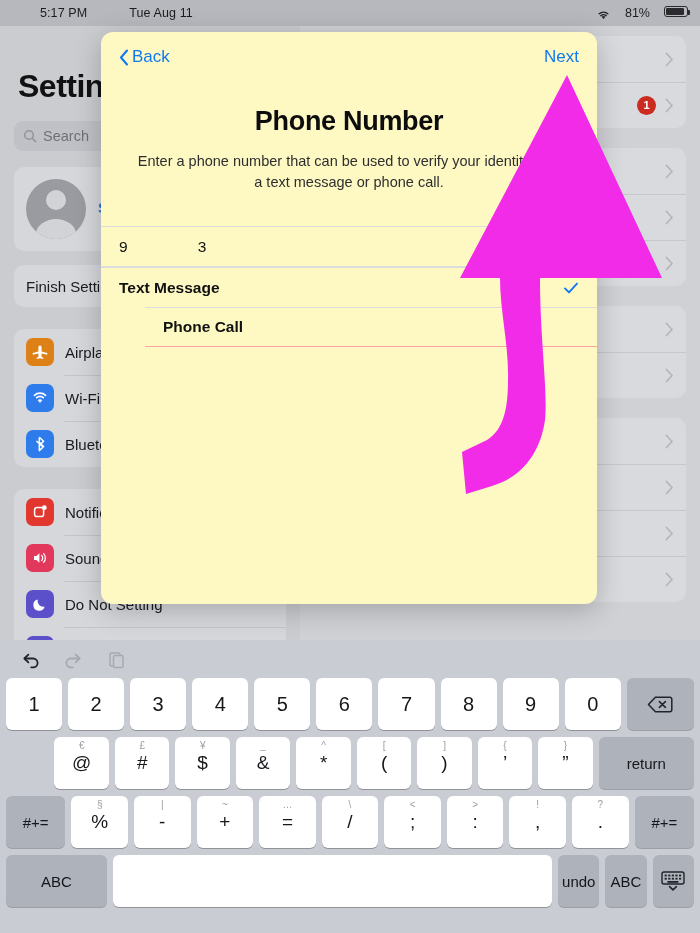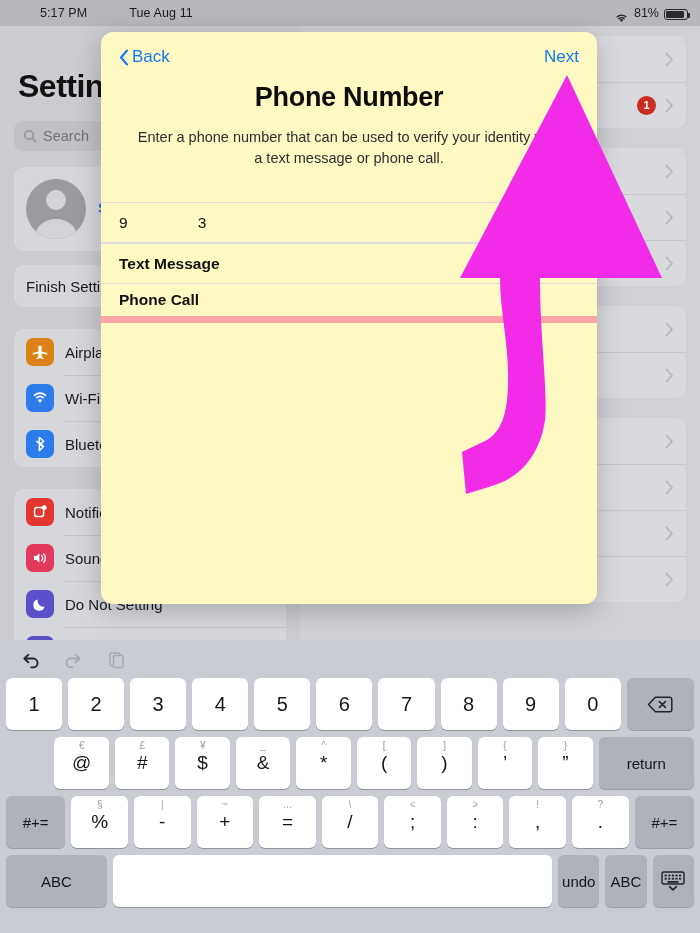--- a/index.html
+++ b/index.html
@@ -13,21 +13,21 @@
 
   
   .statusbar {
     position: absolute; top: 0; left: 0; width: 700px; height: 26px;
     background: #b6b8bd;
     display: flex; align-items: center;
     padding: 0 12px; z-index: 5;
   }
   .sb-left { display: flex; align-items: center; gap: 14px; }
   .sb-time, .sb-date { font-size: 12.5px; color: #1c1c1e; letter-spacing: .1px; margin-left: 28px; }
-  .sb-right { margin-left: auto; display: flex; align-items: flex-end; gap: 5px; }
+  .sb-right { margin-left: auto; display: flex; align-items: flex-start; gap: 14px; }
   .sb-pct { font-size: 12.5px; color: #1c1c1e; }
   .wifi-ic { width: 15px; height: 11px; display: block; }
   .batt {
     width: 24px; height: 11px; border: 1.3px solid #2b2b2e;
     border-radius: 3px; position: relative;
   }
   .batt::after {
     content: ""; position: absolute; right: -3.4px; top: 3px;
     width: 2px; height: 5px; background: #2b2b2e; border-radius: 0 1px 1px 0;
   }
@@ -95,33 +95,33 @@
   .modal {
     position: absolute; left: 101px; top: 32px; width: 496px; height: 572px;
     background: #fef9c3; border-radius: 12px; z-index: 10;
     box-shadow: 0 6px 28px rgba(0,0,0,.22);
     overflow: hidden;
   }
   .modal-nav { height: 50px; display: flex; align-items: center; padding: 0 18px; }
   .back-btn { display: flex; align-items: center; gap: 3px; color: #1279f2; font-size: 17px; cursor: pointer; }
   .back-btn .cv { width: 10px; height: 17px; }
   .next-btn { margin-left: auto; color: #1279f2; font-size: 17px; cursor: pointer; }
-  .modal-title { text-align: center; font-size: 27px; font-weight: bold; color: #0d0d0d; margin-top: 0; letter-spacing: -.3px; }
+  .modal-title { text-align: center; font-size: 27px; font-weight: bold; color: #0d0d0d; margin-top: 24px; letter-spacing: -.3px; }
   .modal-desc { text-align: center; font-size: 14.5px; color: #2e2e30; line-height: 1.45;
                 margin: 14px 34px 0 34px; }
   .fields { margin-top: 33px; border-top: 1px solid #dcdcdd; }
   .field { height: 40px; display: flex; align-items: center; padding: 0 18px;
            border-bottom: 1px solid #dcdcdd; }
   .country { color: #1279f2; font-size: 15.5px; }
   .phone-val { font-size: 15.5px; color: #111; letter-spacing: .2px; }
   .phone-val .gap { display: inline-block; width: 70px; }
   .verify-hdr { padding: 22px 18px 7px 18px; font-size: 11.5px; color: #8e8e92; letter-spacing: .4px; }
   .opt { height: 40px; display: flex; align-items: center; padding: 8px 18px;
          border-top: 1px solid #dcdcdd; }
-  .opt:last-of-type { border-bottom: 7px solid #fca5a5; }
+  .opt:last-of-type { border-bottom: 1px solid #fca5a5; margin-left: 44px; }
   .opt-label { font-size: 15.5px; color: #111; font-weight: 600; }
   .check { margin-left: auto; color: #1279f2; width: 16px; height: 16px; }
 
   
   .arrow-wrap { position: absolute; left: 0; top: 0; width: 700px; height: 933px;
                 pointer-events: none; z-index: 20; }
 
   
   .kb { position: absolute; left: 0; top: 640px; width: 700px; height: 293px;
         background: #c9ccd3; }

